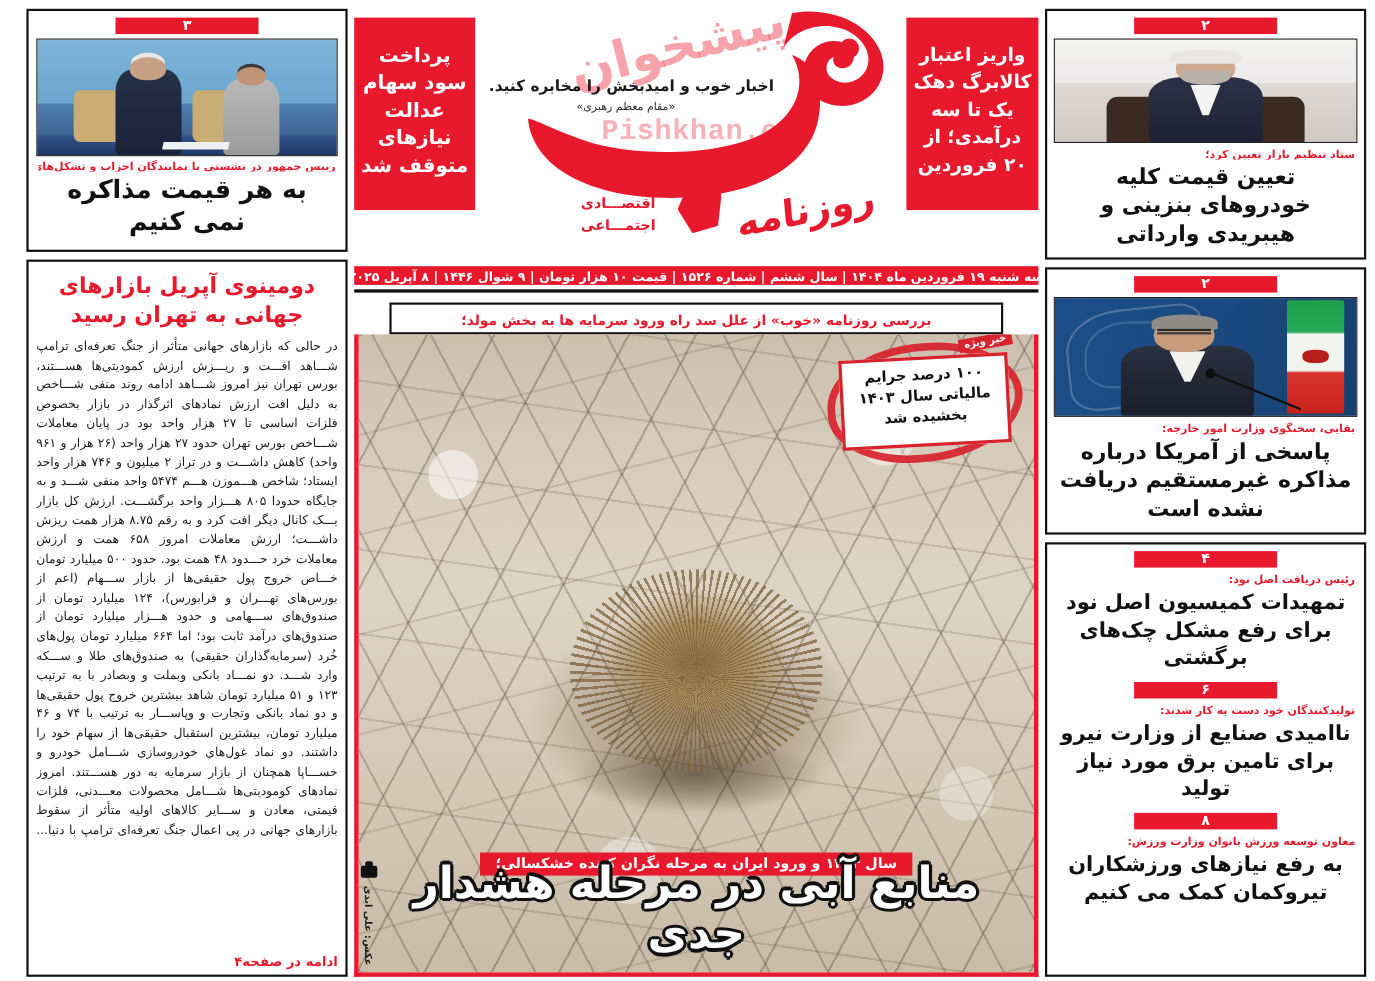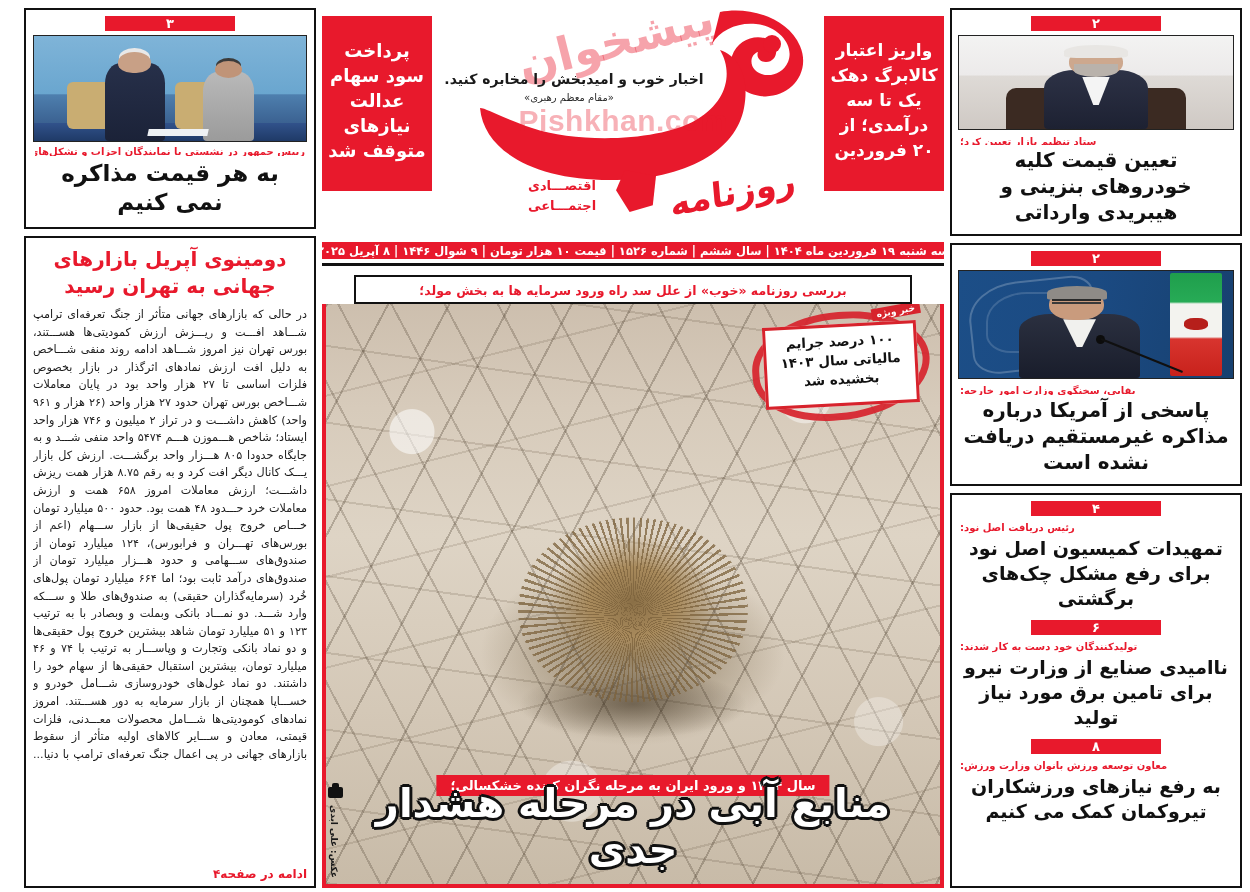--- a/index.html
+++ b/index.html
@@ -34,21 +34,21 @@
     line-height: 15px;
     height: 15px;
     width: 130px;
     margin: 0 auto 4px auto;
     letter-spacing: 0;
   }
   .kicker {
     color: #e8192c;
     font-size: 10px;
     font-weight: bold;
-    text-align: left;
+    text-align: right;
     line-height: 13px;
     margin: 3px 2px 2px 2px;
     white-space: nowrap;
     overflow: hidden;
   }
   .headline {
     font-size: 21px;
     font-weight: bold;
     text-align: center;
     line-height: 28px;
@@ -277,24 +277,24 @@
     position:absolute; left: 96px; bottom: 24px;
     font-size: 13px; color:#e8192c; font-weight:bold;
     line-height: 20px; text-align: left;
   }
   .logo-dot {
     position:absolute; left: 184px; bottom: 28px;
     width: 40px; height: 42px; background:#e8192c;
     clip-path: polygon(22% 0, 100% 14%, 92% 84%, 34% 100%, 0 48%);
   }
   .watermark {
-    position:absolute; right: 96px; top: 96px;
+    position:absolute; right: 84px; top: 96px;
     color: rgba(232,25,44,.34);
-    font-size: 30px; font-weight: bold;
-    font-family: Liberation Sans, sans-serif;
+    font-size: 26px; font-weight: bold;
+    font-family: Liberation Mono, monospace;
     letter-spacing: .5px;
   }
   .watermark-fa {
     position:absolute; right: 108px; top: 6px;
     color: rgba(232,25,44,.40);
     font-size: 46px; font-weight: bold;
     transform: rotate(-14deg);
   }
   .datebar {
     height: 17px;

